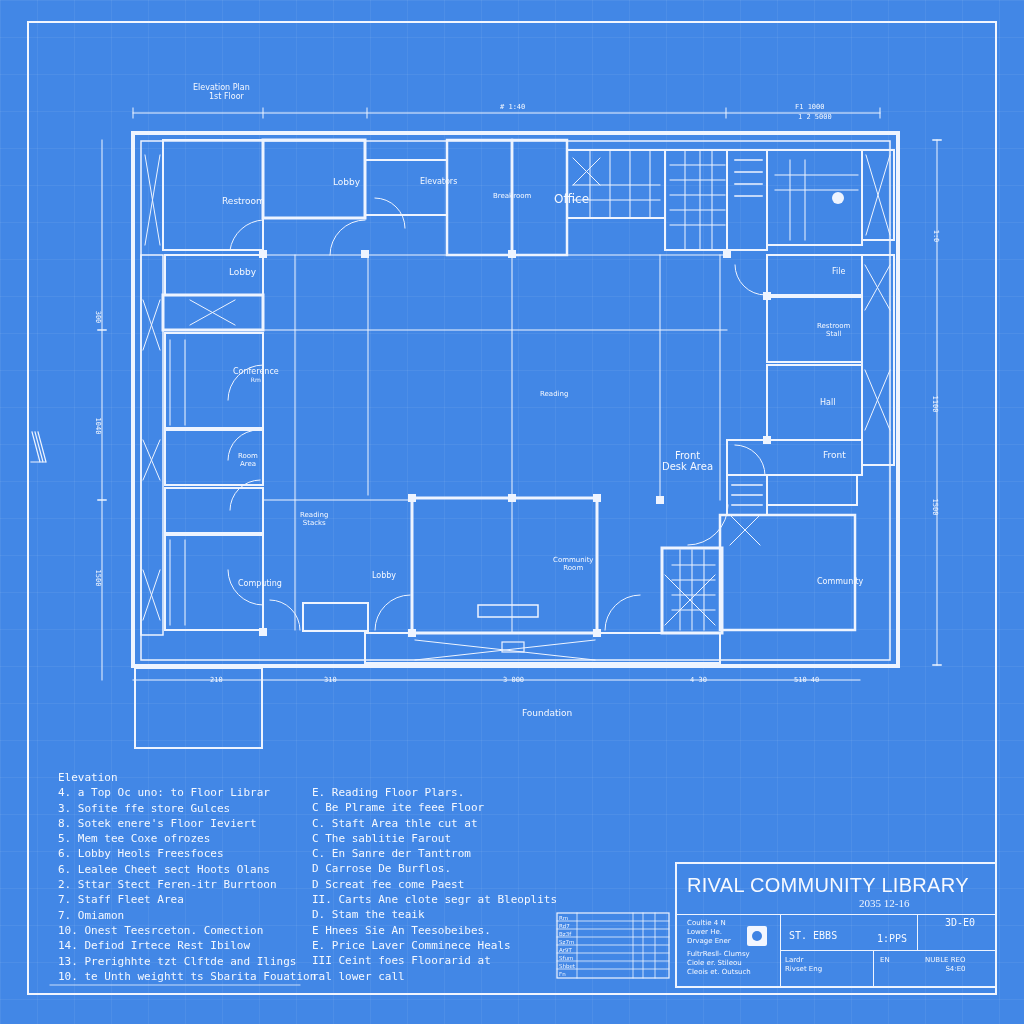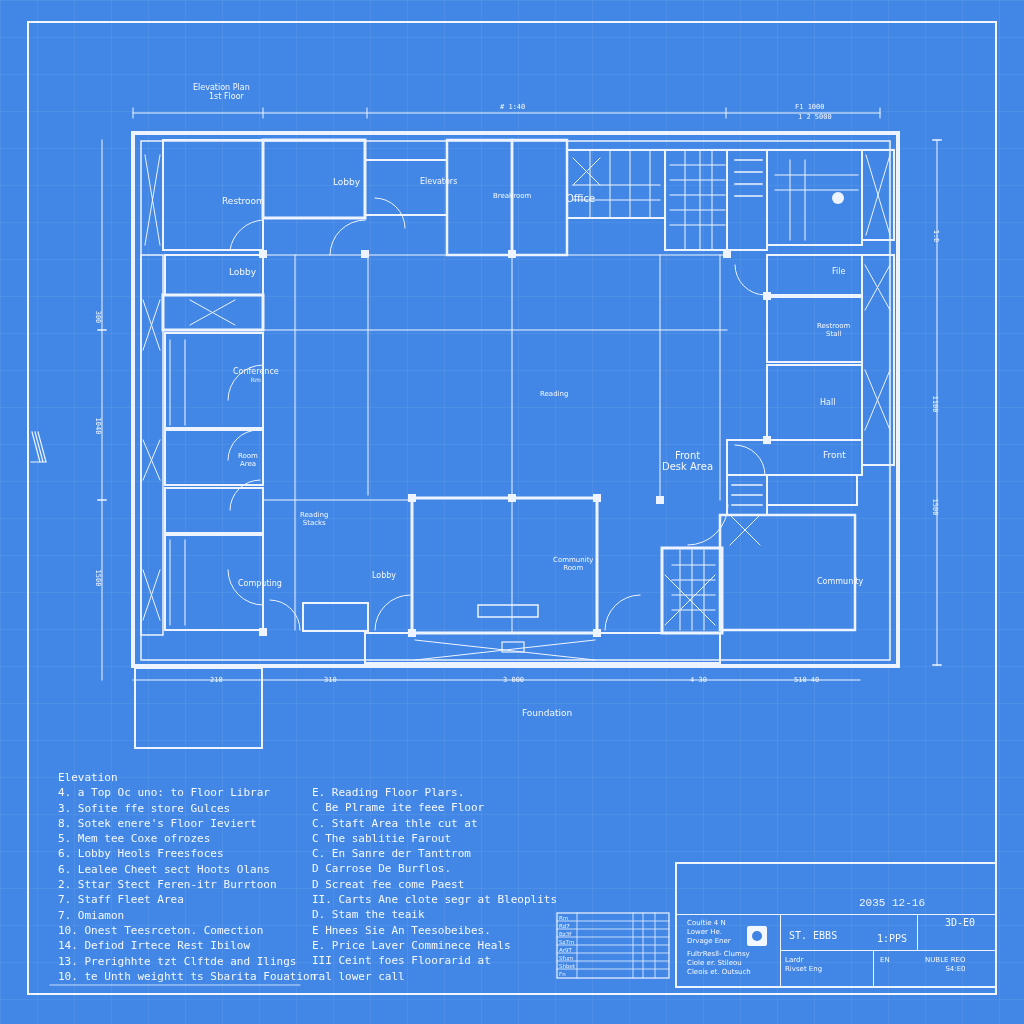--- a/index.html
+++ b/index.html
@@ -35,21 +35,21 @@
   .notes div { height:15.3px; }
   .title-block {
     position:absolute; left:675px; top:862px; width:322px; height:126px;
     border:2px solid #eef4ff; box-sizing:border-box;
   }
   .tb-title {
     position:absolute; left:10px; top:10px;
     font-family:"Liberation Sans", sans-serif; font-size:20px; color:#f6f9ff; letter-spacing:0.3px;
   }
   .tb-date {
-    position:absolute; left:182px; top:33px; font-family:Liberation Mono, monospace; font-size:11px;
+    position:absolute; left:182px; top:33px; font-family:Liberation Serif, serif; font-size:11px;
   }
   .tb-row { position:absolute; border-top:1.5px solid #eef4ff; }
   .tb-cell { position:absolute; font-family:"DejaVu Sans Mono", monospace; font-size:10px; color:#f4f8ff; }
   .tb-small { font-size:7px; line-height:9px; font-family:"DejaVu Sans", sans-serif; }
   .logo {
     position:absolute; left:70px; top:62px; width:20px; height:20px; background:#f2f6ff; border-radius:2px;
   }
   .logo::after {
     content:""; position:absolute; left:5px; top:5px; width:10px; height:10px;
     border-radius:50%; background:#3f83e4;
@@ -202,21 +202,21 @@
 <div class="dim v" style="left:90px;top:422px">1040</div>
 <div class="dim v" style="left:90px;top:574px">1500</div>
 <div class="dim v" style="left:930px;top:232px">1:0</div>
 <div class="dim v" style="left:927px;top:400px">1100</div>
 <div class="dim v" style="left:927px;top:503px">1500</div>
 
 <div class="lbl" style="left:192px;top:197px">Restroom</div>
 <div class="lbl" style="left:303px;top:178px">Lobby</div>
 <div class="lbl" style="left:390px;top:178px;font-size:8px">Elevators</div>
 <div class="lbl" style="left:463px;top:193px;font-size:7px">Breakroom</div>
-<div class="lbl" style="left:536px;top:193px;font-size:10px">Office</div>
+<div class="lbl" style="left:524px;top:193px;font-size:12px">Office</div>
 <div class="lbl" style="left:199px;top:268px">Lobby</div>
 <div class="lbl" style="left:203px;top:368px;font-size:8px">
   <div>Conference</div>
   <div style="font-size:6px">Rm</div>
 </div>
 <div class="lbl" style="left:208px;top:453px;font-size:7px">
   <div>Room</div>
   <div>Area</div>
 </div>
 <div class="lbl" style="left:270px;top:512px;font-size:7px">
@@ -280,20 +280,21 @@
   <div>Rd7</div>
   <div>Bz3f</div>
   <div>Sz7m</div>
   <div>Ar9T</div>
   <div>Sfum</div>
   <div>Shbet</div>
   <div>Fn</div>
 </div>
 
 <div class="title-block">
+  <div class="tb-title">RIVAL COMMUNITY LIBRARY</div>
   <div class="tb-date">2035 12-16</div>
   <div class="tb-row" style="left:0;top:50px;width:318px"></div>
   <div style="position:absolute;left:103px;top:50px;height:72px;border-left:1.5px solid #eef4ff"></div>
   <div style="position:absolute;left:240px;top:50px;height:36px;border-left:1.5px solid #eef4ff"></div>
   <div class="tb-row" style="left:103px;top:86px;width:215px"></div>
   <div style="position:absolute;left:196px;top:86px;height:36px;border-left:1.5px solid #eef4ff"></div>
 
   <div class="tb-cell tb-small" style="left:10px;top:55px">
     <div>Coultie 4 N</div>
     <div>Lower He.</div>

